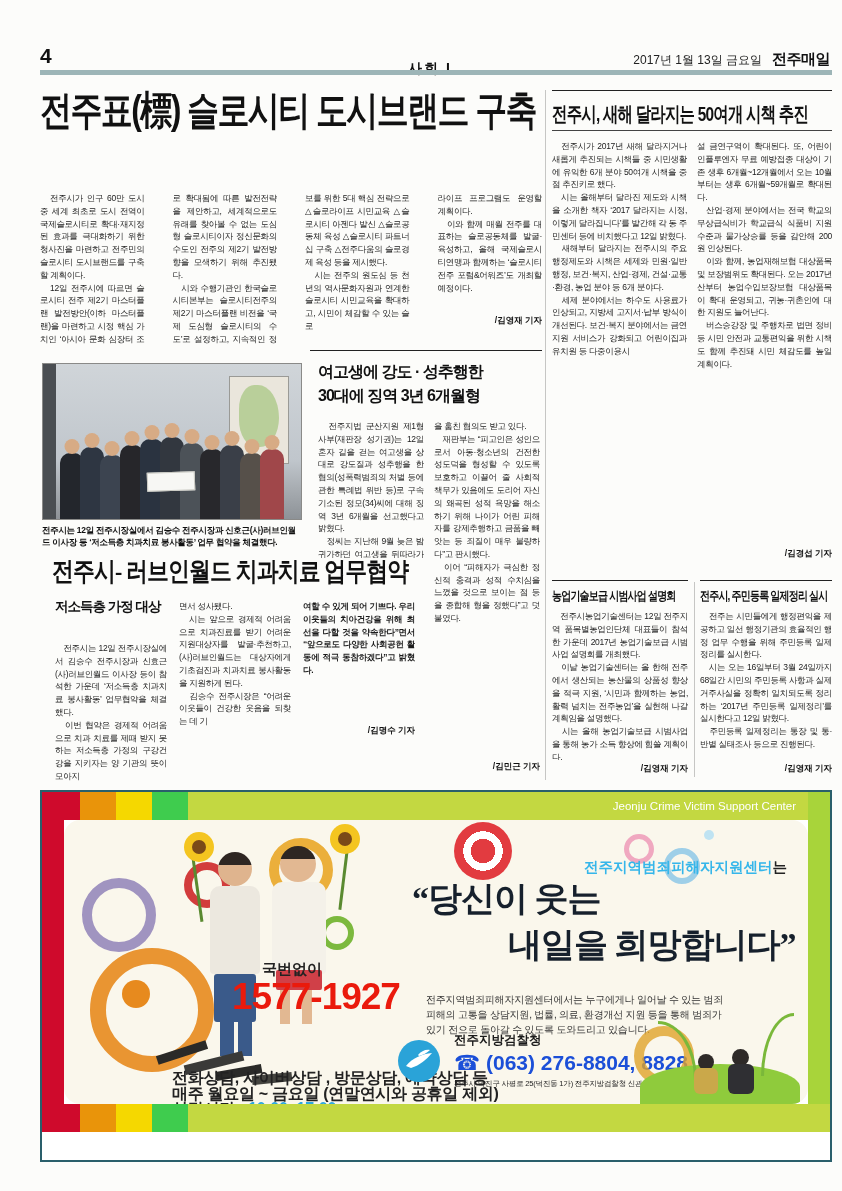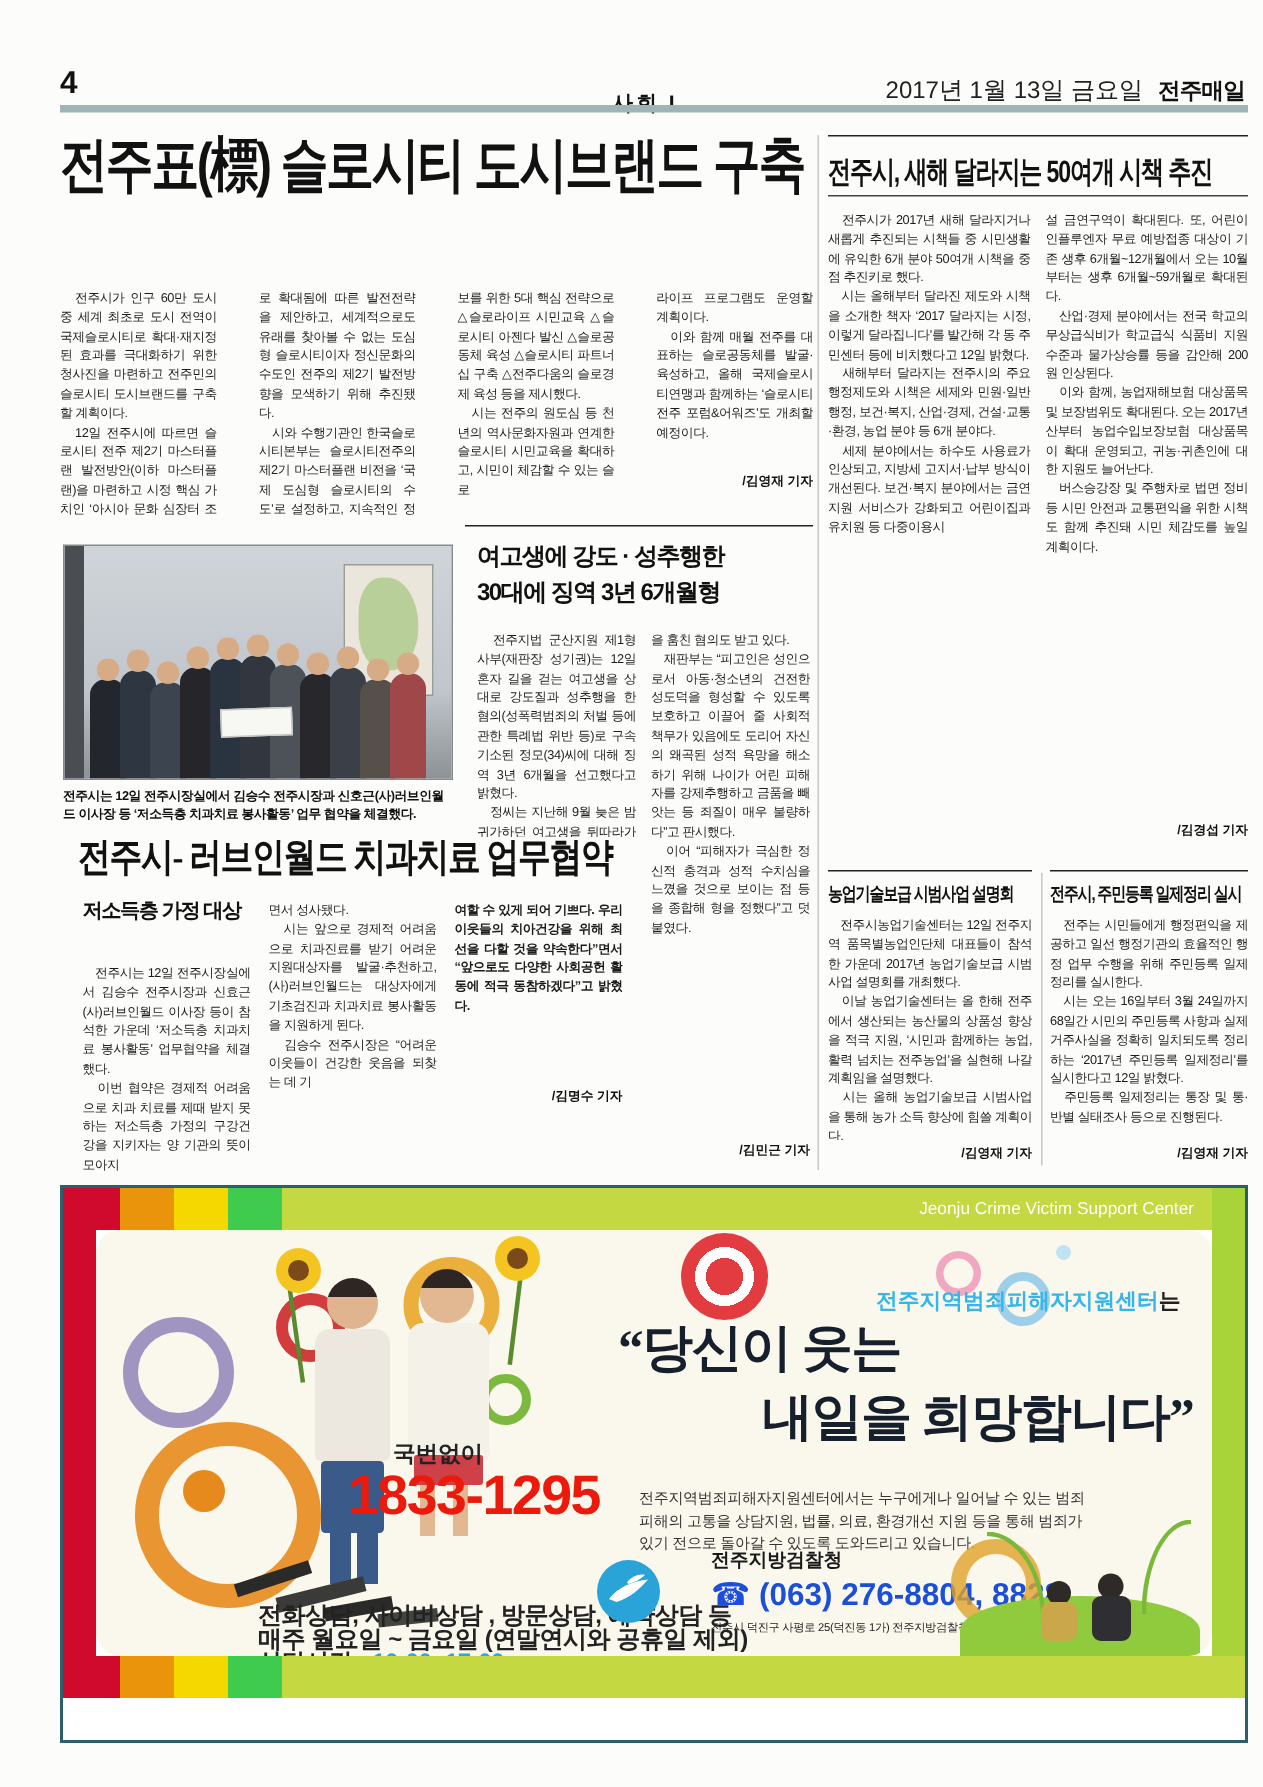--- a/index.html
+++ b/index.html
@@ -2,21 +2,21 @@
 <html><head>
 <meta charset="utf-8">
 <style>
   html,body{margin:0;padding:0;background:#e8e8e6;}
   .page{position:relative;width:842px;height:1191px;margin:0 auto;background:#fcfcfa;
         font-family:"Liberation Sans","DejaVu Sans",sans-serif;color:#111;overflow:hidden;}
   .abs{position:absolute;}
   
   .pagenum{font-size:21px;font-weight:800;}
   .section{font-size:14px;font-weight:800;letter-spacing:2px;}
-  .dateline{font-size:16px;color:#222;}
+  .dateline{font-size:12px;color:#222;}
   .papername{font-size:15px;font-weight:900;margin-left:10px;letter-spacing:-0.5px;}
   .mast-rule{background:#9db5b7;height:5px;}
   
   .h-main{font-size:40px;font-weight:900;letter-spacing:-2px;line-height:1.12;white-space:nowrap;
           transform:scaleX(.8);transform-origin:left top;}
   .h-right{font-size:20.5px;font-weight:800;letter-spacing:-1px;white-space:nowrap;
            transform:scaleX(.75);transform-origin:left top;}
   .h-crime{font-size:16px;font-weight:800;letter-spacing:-1px;line-height:1.5;white-space:pre-line;}
   .h-serif{font-family:"Liberation Serif","DejaVu Serif",serif;font-size:26px;font-weight:700;
            letter-spacing:-1px;white-space:nowrap;transform:scaleX(.84);transform-origin:left top;}
@@ -218,21 +218,21 @@
       </div>
 
       <div class="abs" style="left:92px;top:220px;width:150px;height:50px;">
         <div class="abs" style="left:0;top:8px;width:52px;height:9px;background:#2a2a28;transform:rotate(-18deg);"></div>
         <div class="abs" style="left:28px;top:18px;width:60px;height:10px;background:#3a3a38;transform:rotate(-14deg);"></div>
         <div class="abs" style="left:60px;top:28px;width:46px;height:9px;background:#2a2a28;transform:rotate(-10deg);"></div>
         <div class="abs" style="left:96px;top:34px;width:40px;height:9px;background:#44443f;transform:rotate(-6deg);"></div>
       </div>
 
       <div class="abs" style="left:198px;top:140px;font-size:15px;font-weight:800;color:#222;">국번없이</div>
-      <div class="abs" style="left:168px;top:156px;font-size:37px;font-weight:800;color:#ea1a0c;letter-spacing:-1px;">1833-1295</div>
+      <div class="abs" style="left:168px;top:156px;font-size:37px;font-weight:800;color:#ea1a0c;letter-spacing:-1px;">1577-1927</div>
 
       <div class="abs consult" style="left:108px;top:250px;">
         <div>전화상담, 사이버상담 , 방문상담, 예약상담 등</div>
         <div>매주 월요일 ~ 금요일 (연말연시와 공휴일 제외)</div>
         <div><span>상담시간 : </span><span style="color:#2ba7e0;">10:00~17:00</span></div>
       </div>
 
       <div class="abs" style="left:520px;top:38px;font-size:14.5px;font-weight:800;">
         <span style="color:#35b6ea;">전주지역범죄피해자지원센터</span><span style="color:#222;">는</span>
       </div>
@@ -240,21 +240,21 @@
       <div class="abs ad-desc" style="left:362px;top:172px;width:300px;">전주지역범죄피해자지원센터에서는 누구에게나 일어날 수 있는 범죄피해의 고통을 상담지원, 법률, 의료, 환경개선 지원 등을 통해 범죄가 있기 전으로 돌아갈 수 있도록 도와드리고 있습니다.</div>
       <div class="abs quote" style="left:444px;top:102px;">내일을 희망합니다”</div>
 
       <div class="abs" style="left:334px;top:212px;width:330px;">
         <div class="abs" style="left:0;top:8px;width:42px;height:42px;background:#2aa3d8;border-radius:50%;">
           <svg width="42" height="42" viewBox="0 0 42 42">
               <path d="M8 26 C14 18, 24 14, 34 13 C28 20, 22 25, 13 28 Z" fill="#fff"></path>
               <path d="M20 15 C23 11, 28 9, 32 10 C29 13, 25 15, 21 16 Z" fill="#fff"></path>
             </svg>
         </div>
-        <div style="margin-left:76px;">
+        <div style="margin-left:56px;">
           <div class="org1">전주지방검찰청</div>
           <div class="orgphone" style="margin-top:2px;">☎ (063) 276-8804, 8828</div>
           <div class="orgsmall" style="margin-top:3px;">전주시 덕진구 사평로 25(덕진동 1가) 전주지방검찰청 신관 152호</div>
 
         </div>
       </div>
 
       <div class="abs" style="right:8px;bottom:-6px;width:160px;height:120px;">
         <div class="ring" style="left:-6px;top:36px;width:40px;height:40px;border:10px solid #e0a22a;opacity:.8;"></div>
         <div class="abs" style="left:0;bottom:0;width:160px;height:46px;background:#8fcb3c;border-radius:50% 50% 0 0;"></div>

